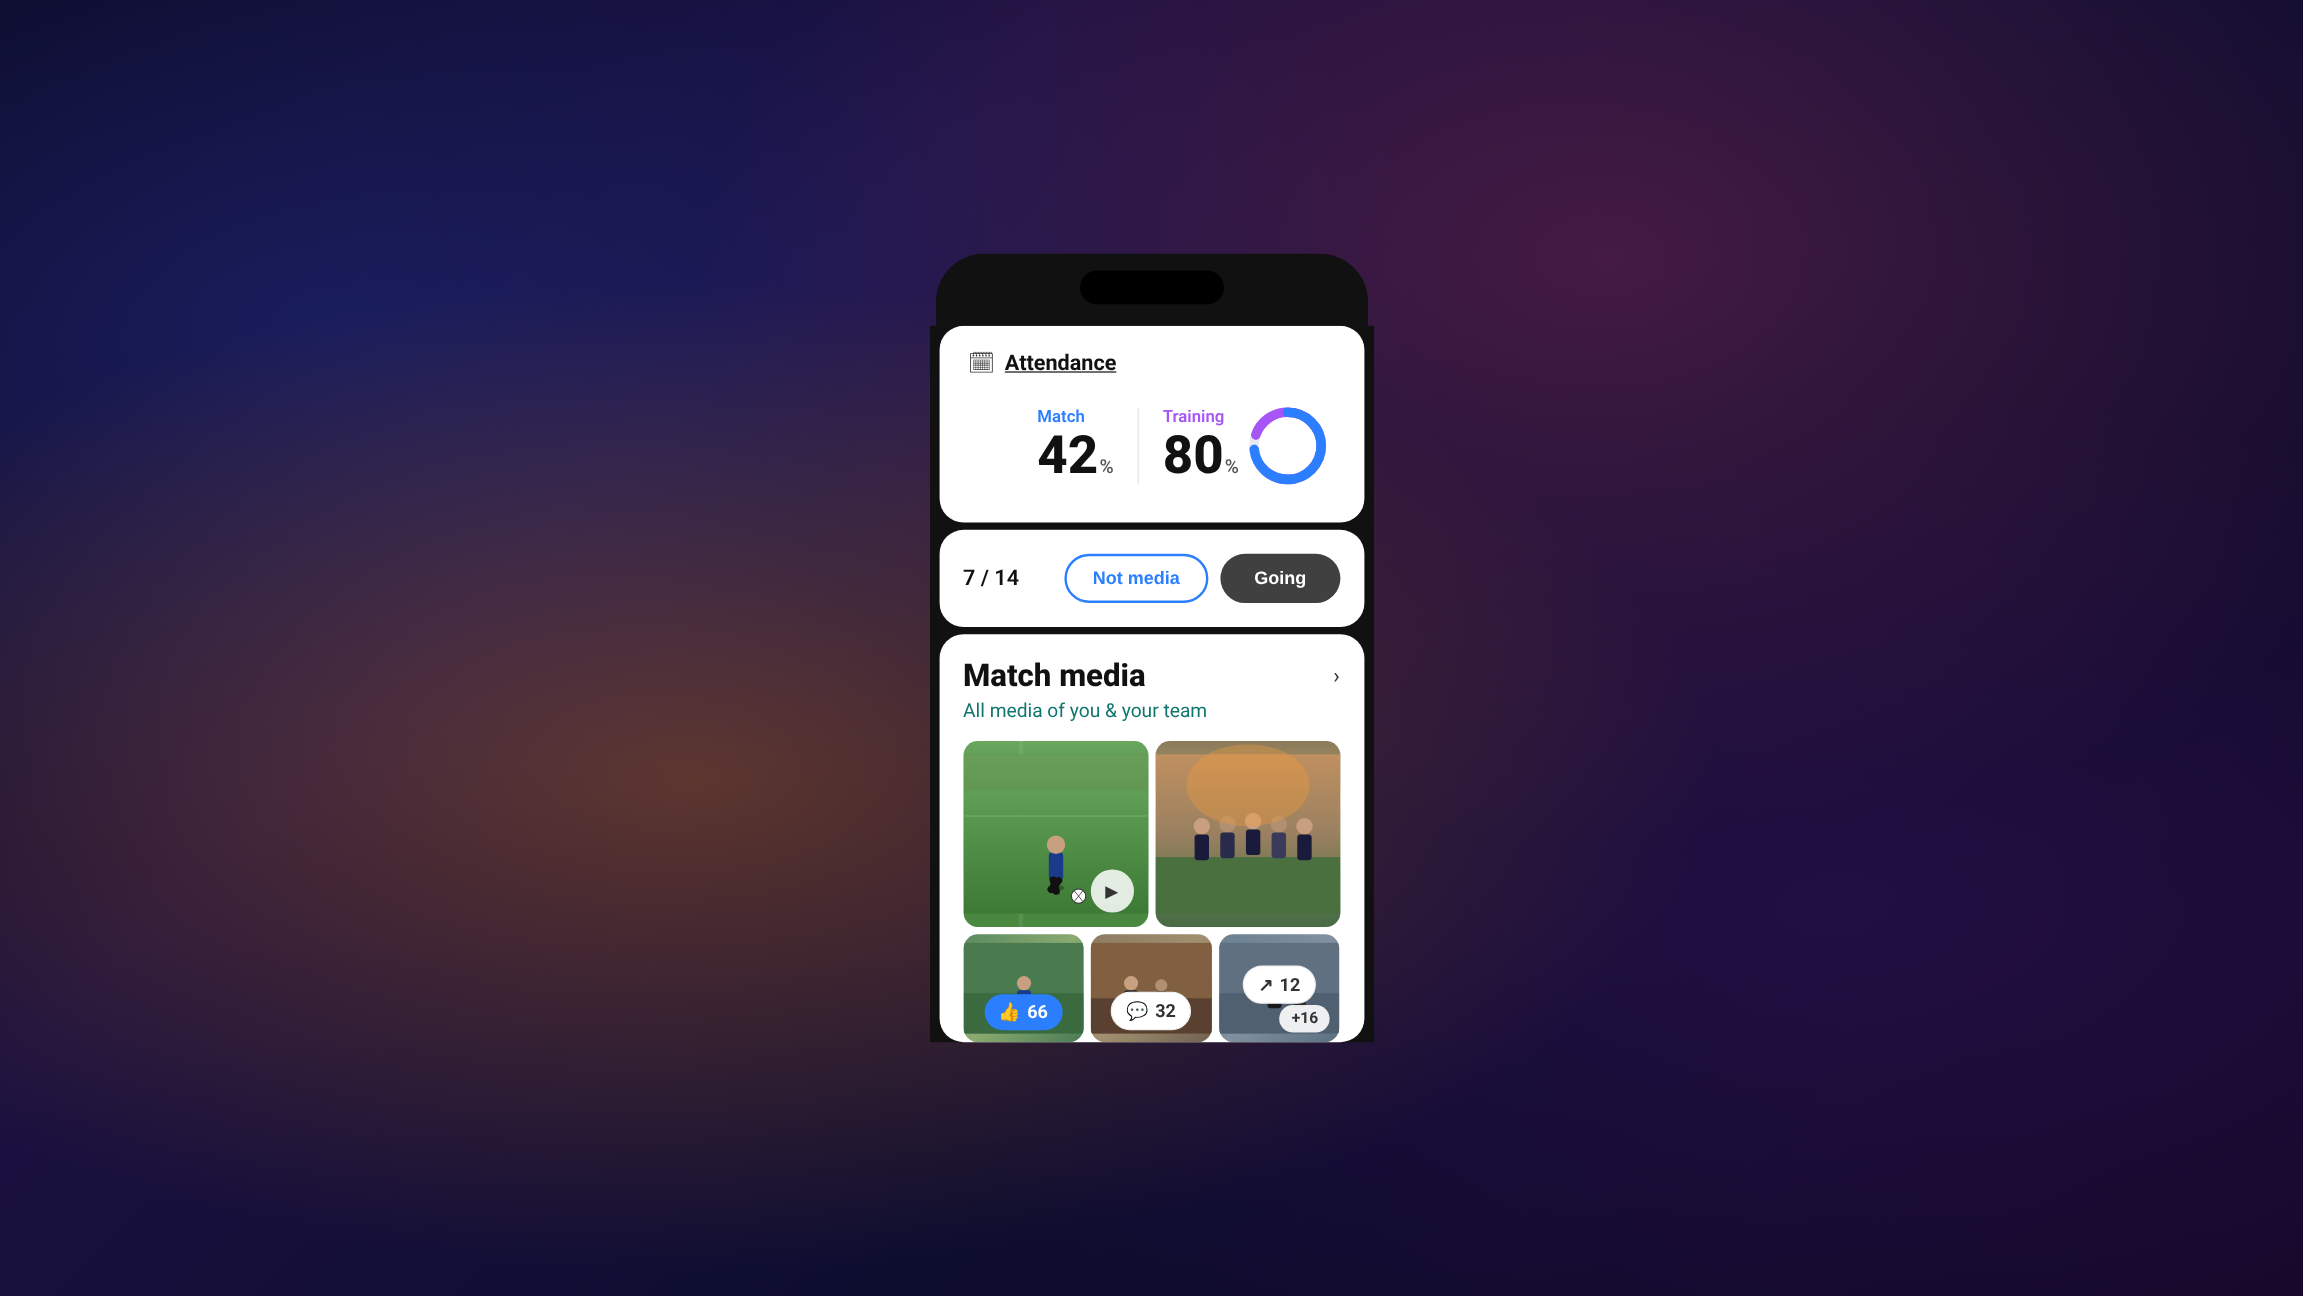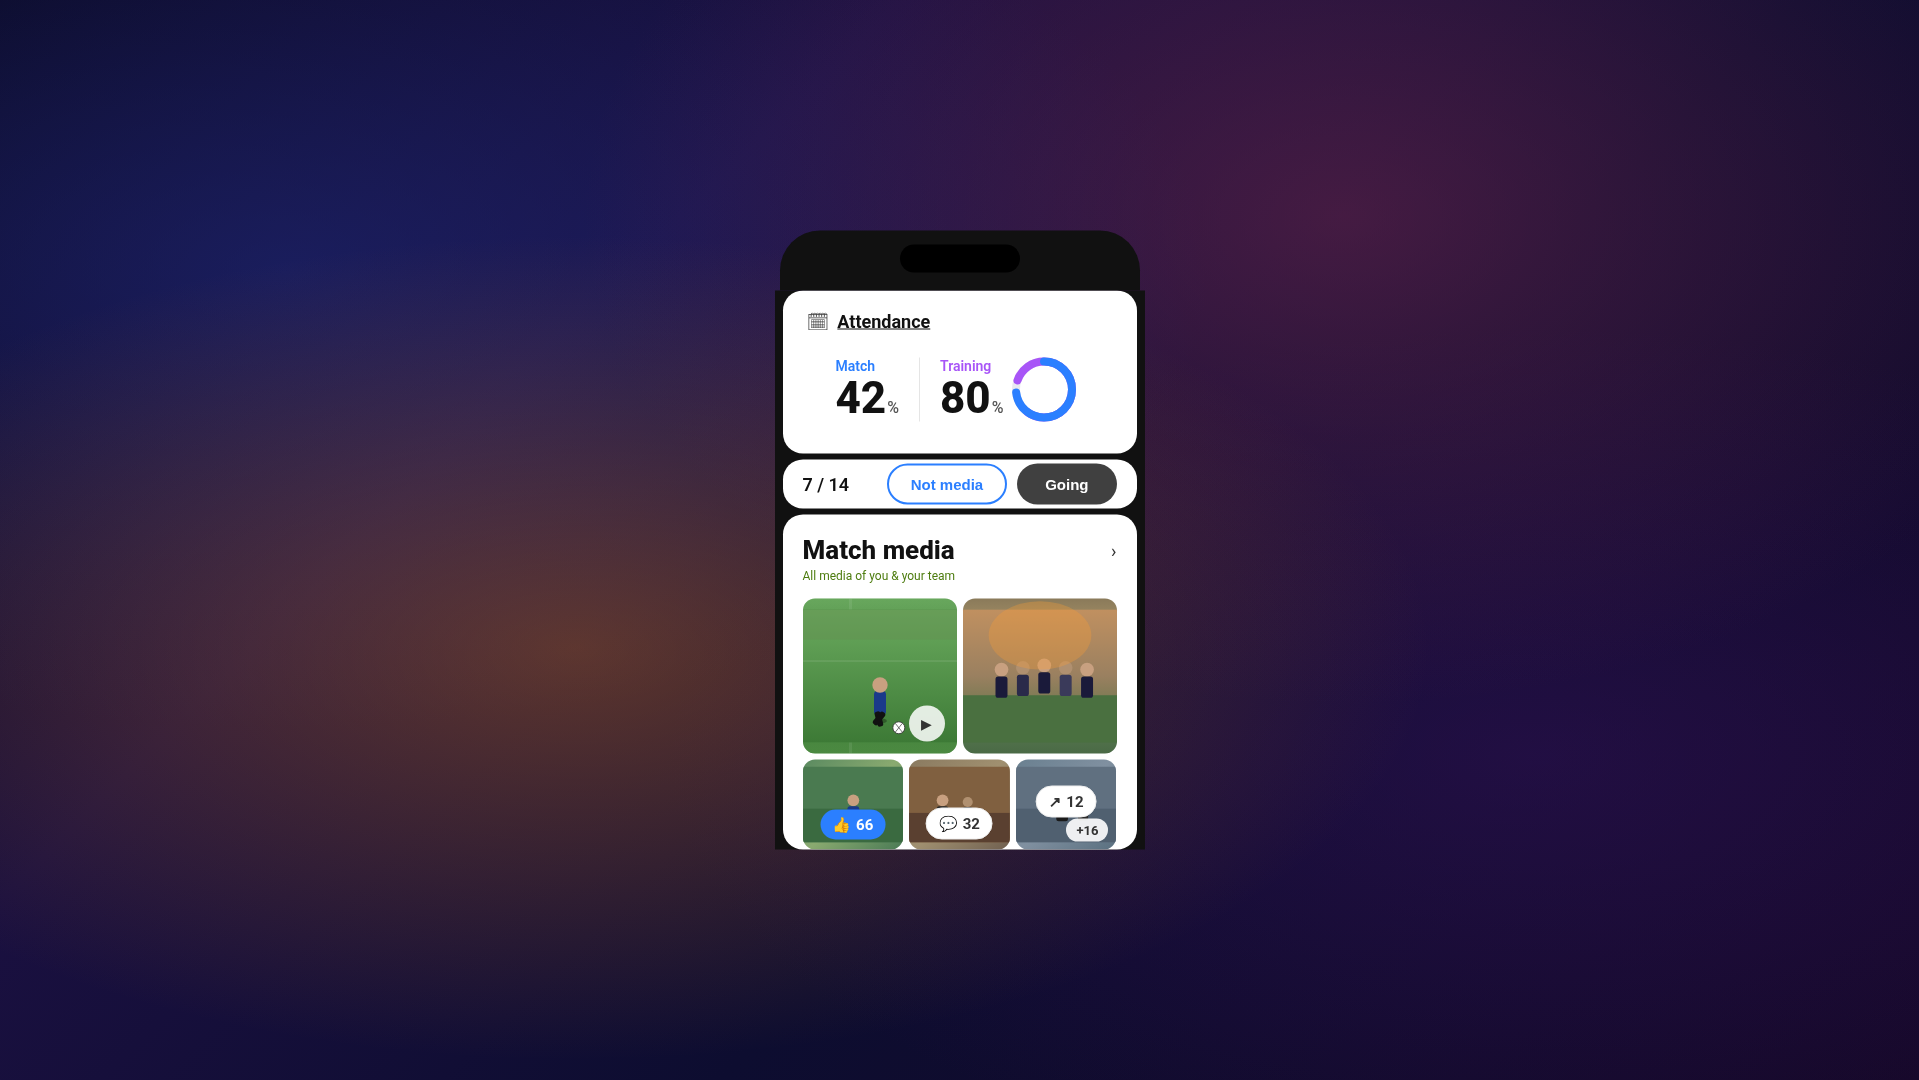--- a/index.html
+++ b/index.html
@@ -89,21 +89,21 @@
     .attendance-title {
       font-size: 18px;
       font-weight: 700;
       color: #111;
       text-decoration: underline;
     }
 
     .attendance-stats {
       display: flex;
       align-items: center;
-      justify-content: center;
+      justify-content: flex-end;
     }
 
     .stats-left {
       display: flex;
       gap: 0;
     }
 
     .stat-col {
       padding-right: 20px;
       border-right: 1px solid #e5e5e5;
@@ -146,21 +146,21 @@
     .donut-chart {
       width: 80px;
       height: 80px;
       position: relative;
     }
 
     
     .rsvp-card {
       background: #fff;
       border-radius: 20px;
-      padding: 4px 20px;
+      padding: 20px 20px;
       display: flex;
       align-items: center;
       justify-content: space-between;
       margin-bottom: 6px;
     }
 
     .rsvp-count {
       font-size: 18px;
       font-weight: 600;
       color: #111;
@@ -213,22 +213,22 @@
       font-weight: 800;
       color: #111;
     }
 
     .chevron-right {
       color: #333;
       font-size: 18px;
     }
 
     .media-subtitle {
-      font-size: 12px;
-      color: #4d7c0f;
+      font-size: 16px;
+      color: #0f766e;
       margin-bottom: 16px;
     }
 
     .media-grid-top {
       display: grid;
       grid-template-columns: 1fr 1fr;
       gap: 6px;
       margin-bottom: 6px;
     }
 

